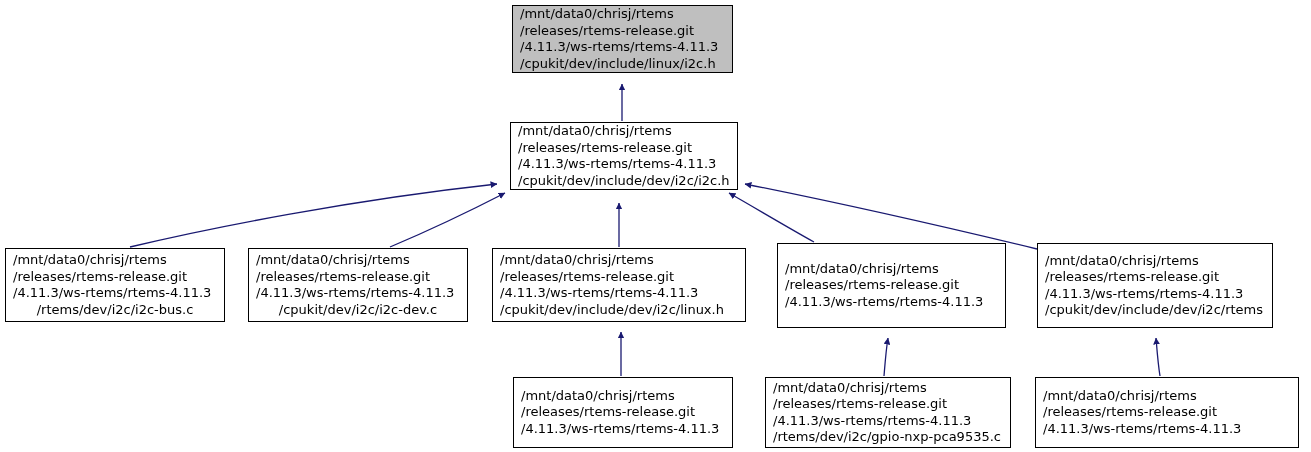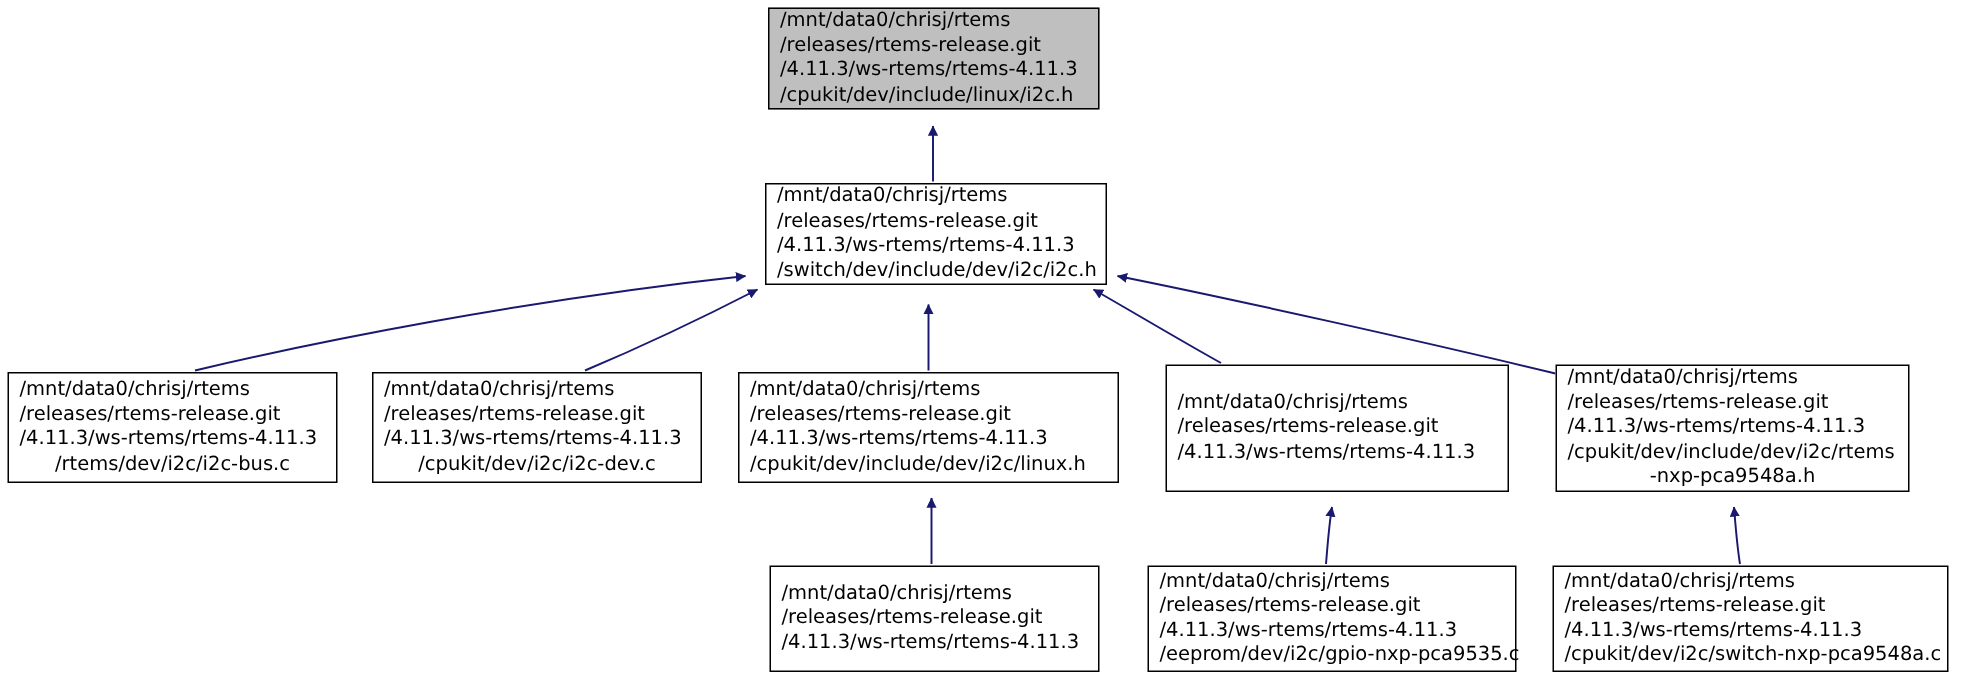--- a/index.html
+++ b/index.html
@@ -73,21 +73,21 @@
 <div class="node root" style="left: 512px; top: 5px; width: 221px; height: 68px;">
       <div class="line">/mnt/data0/chrisj/rtems</div>
       <div class="line">/releases/rtems-release.git</div>
       <div class="line">/4.11.3/ws-rtems/rtems-4.11.3</div>
       <div class="line">/cpukit/dev/include/linux/i2c.h</div>
     </div>
     <div class="node" style="left: 510px; top: 122px; width: 228px; height: 68px;">
       <div class="line">/mnt/data0/chrisj/rtems</div>
       <div class="line">/releases/rtems-release.git</div>
       <div class="line">/4.11.3/ws-rtems/rtems-4.11.3</div>
-      <div class="line">/switch/dev/include/dev/i2c/i2c.h</div>
+      <div class="line">/cpukit/dev/include/dev/i2c/i2c.h</div>
     </div>
     <div class="node" style="left: 5px; top: 248px; width: 220px; height: 74px;">
       <div class="line">/mnt/data0/chrisj/rtems</div>
       <div class="line">/releases/rtems-release.git</div>
       <div class="line">/4.11.3/ws-rtems/rtems-4.11.3</div>
       <div class="line center">/rtems/dev/i2c/i2c-bus.c</div>
     </div>
     <div class="node" style="left: 248px; top: 248px; width: 220px; height: 74px;">
       <div class="line">/mnt/data0/chrisj/rtems</div>
       <div class="line">/releases/rtems-release.git</div>
@@ -103,32 +103,30 @@
     <div class="node" style="left: 777px; top: 243px; width: 229px; height: 85px;">
       <div class="line">/mnt/data0/chrisj/rtems</div>
       <div class="line">/releases/rtems-release.git</div>
       <div class="line">/4.11.3/ws-rtems/rtems-4.11.3</div>
     </div>
     <div class="node" style="left: 1037px; top: 243px; width: 236px; height: 85px;">
       <div class="line">/mnt/data0/chrisj/rtems</div>
       <div class="line">/releases/rtems-release.git</div>
       <div class="line">/4.11.3/ws-rtems/rtems-4.11.3</div>
       <div class="line">/cpukit/dev/include/dev/i2c/rtems</div>
-      <div class="line center">-nxp-pca9548a.h</div>
     </div>
     <div class="node" style="left: 513px; top: 377px; width: 220px; height: 71px;">
       <div class="line">/mnt/data0/chrisj/rtems</div>
       <div class="line">/releases/rtems-release.git</div>
       <div class="line">/4.11.3/ws-rtems/rtems-4.11.3</div>
     </div>
     <div class="node" style="left: 765px; top: 377px; width: 246px; height: 71px;">
       <div class="line">/mnt/data0/chrisj/rtems</div>
       <div class="line">/releases/rtems-release.git</div>
       <div class="line">/4.11.3/ws-rtems/rtems-4.11.3</div>
-      <div class="line">/eeprom/dev/i2c/gpio-nxp-pca9535.c</div>
+      <div class="line">/rtems/dev/i2c/gpio-nxp-pca9535.c</div>
     </div>
     <div class="node" style="left: 1035px; top: 377px; width: 264px; height: 71px;">
       <div class="line">/mnt/data0/chrisj/rtems</div>
       <div class="line">/releases/rtems-release.git</div>
       <div class="line">/4.11.3/ws-rtems/rtems-4.11.3</div>
-      <div class="line">/cpukit/dev/i2c/switch-nxp-pca9548a.c</div>
     </div>
   </div>
 
 </body></html>

